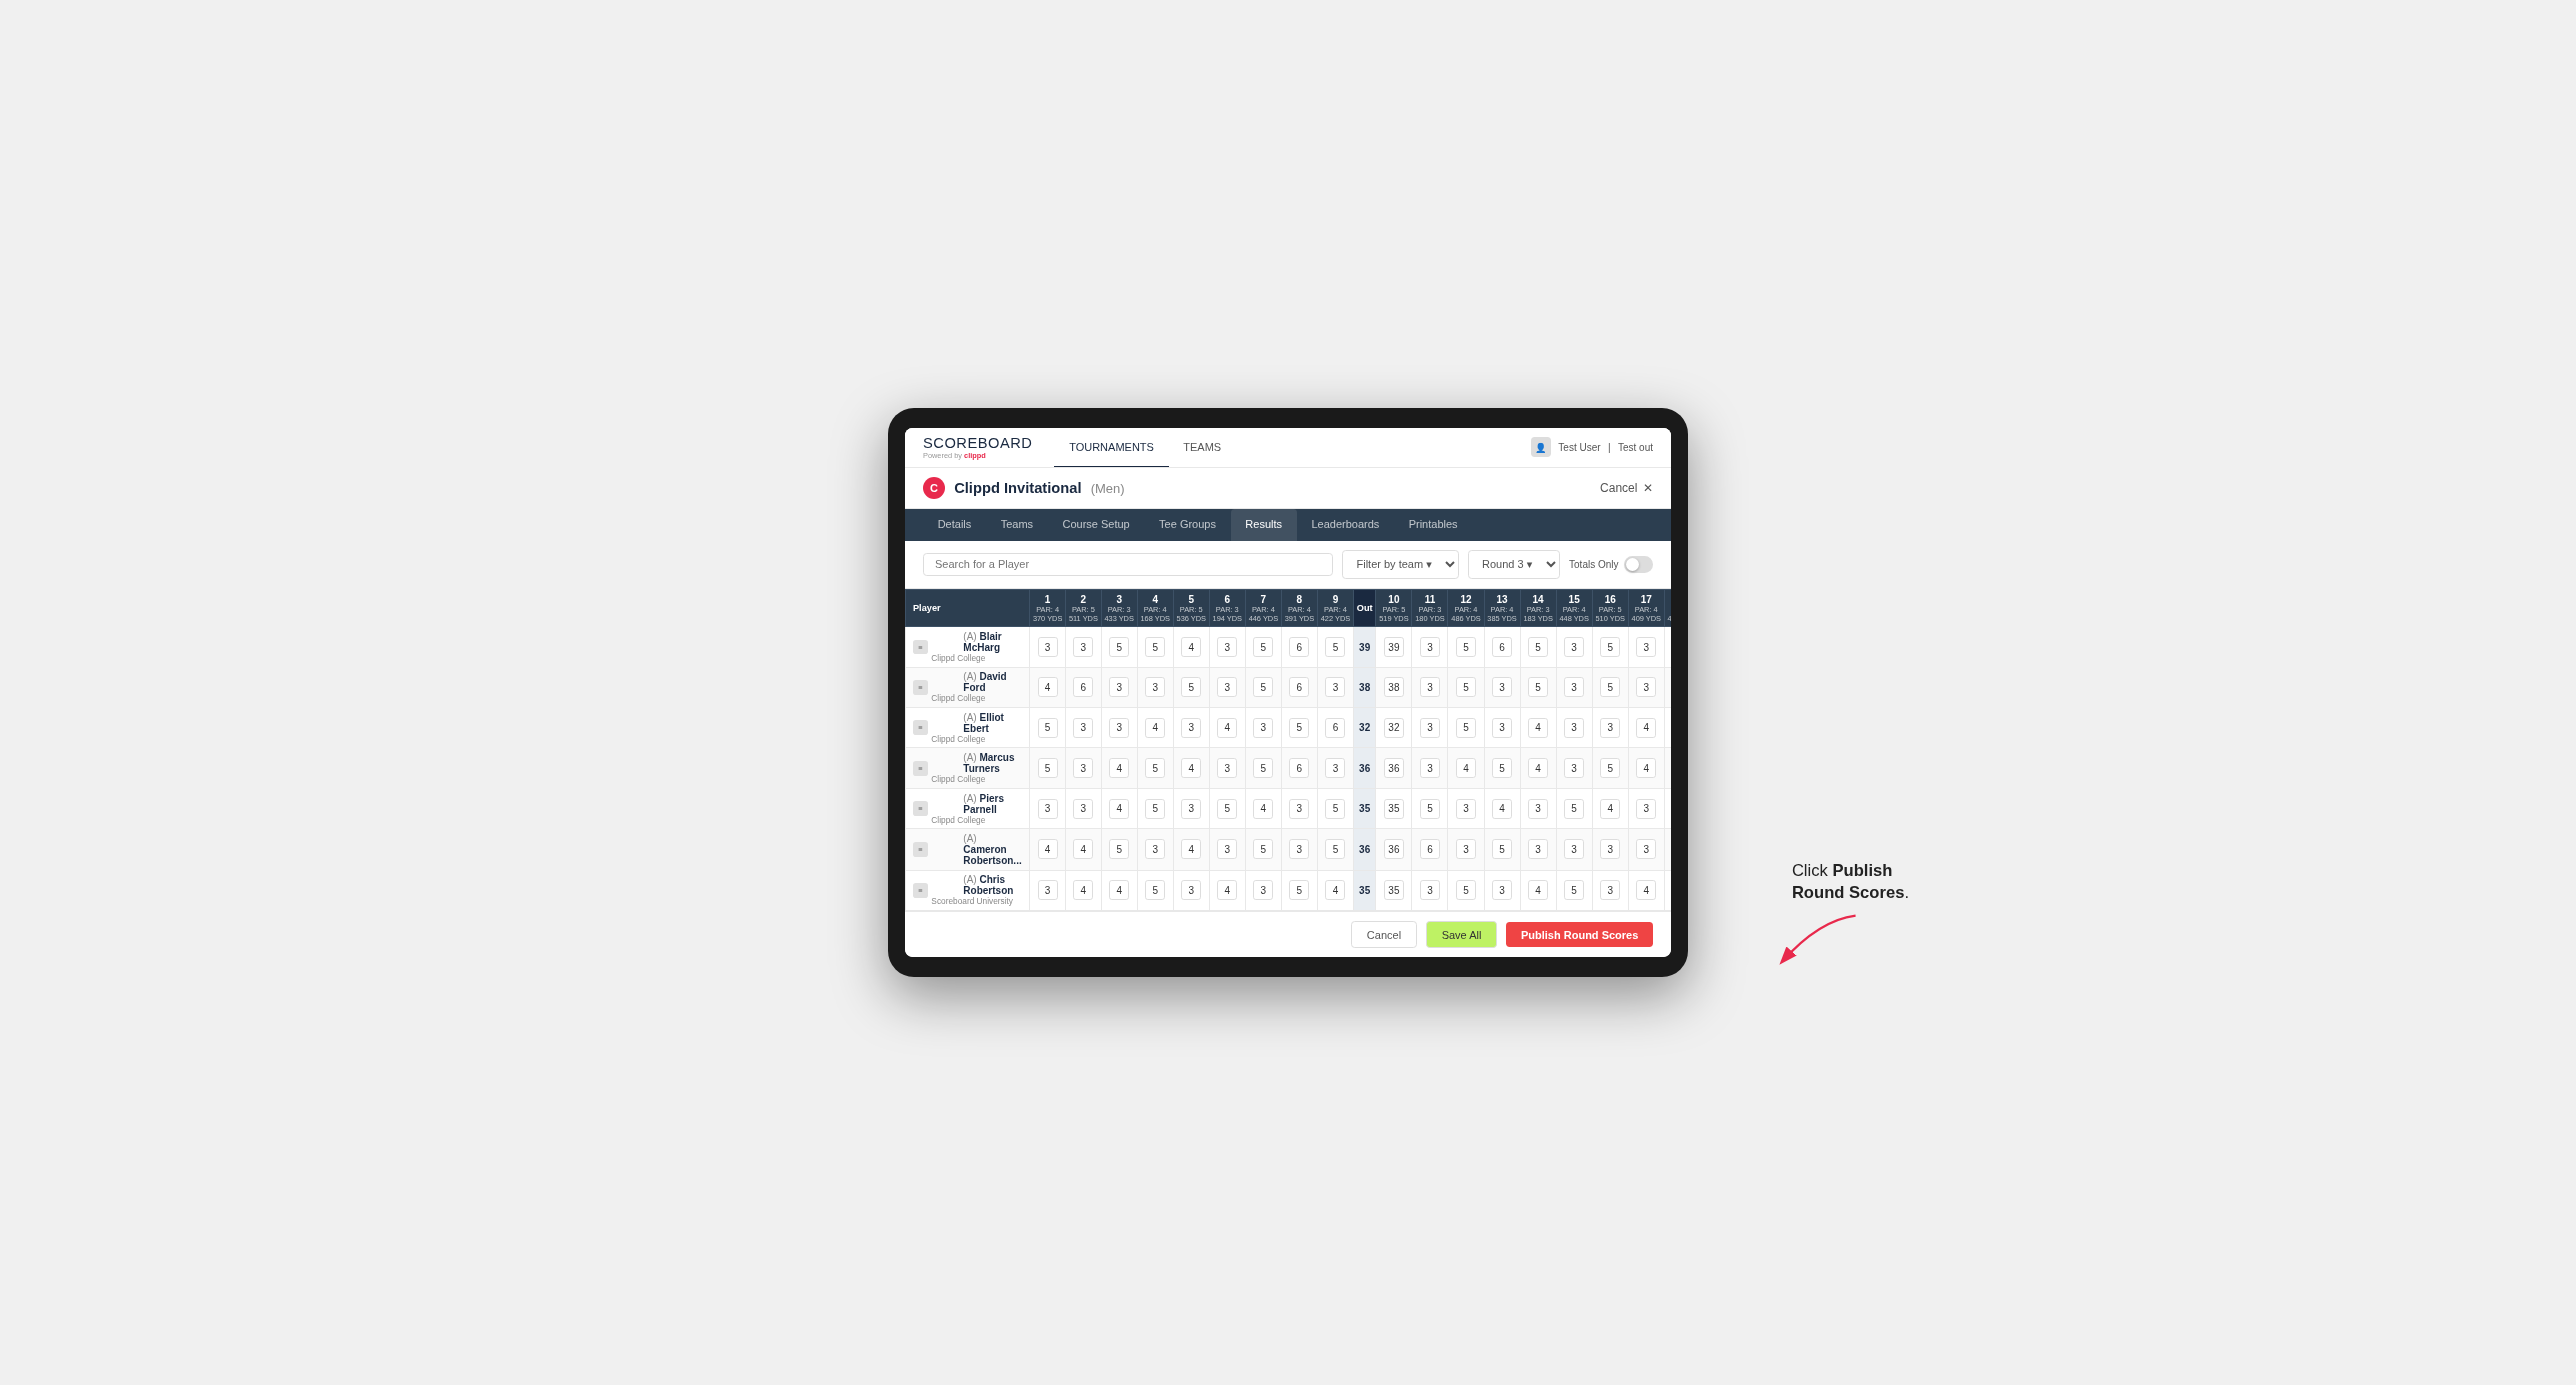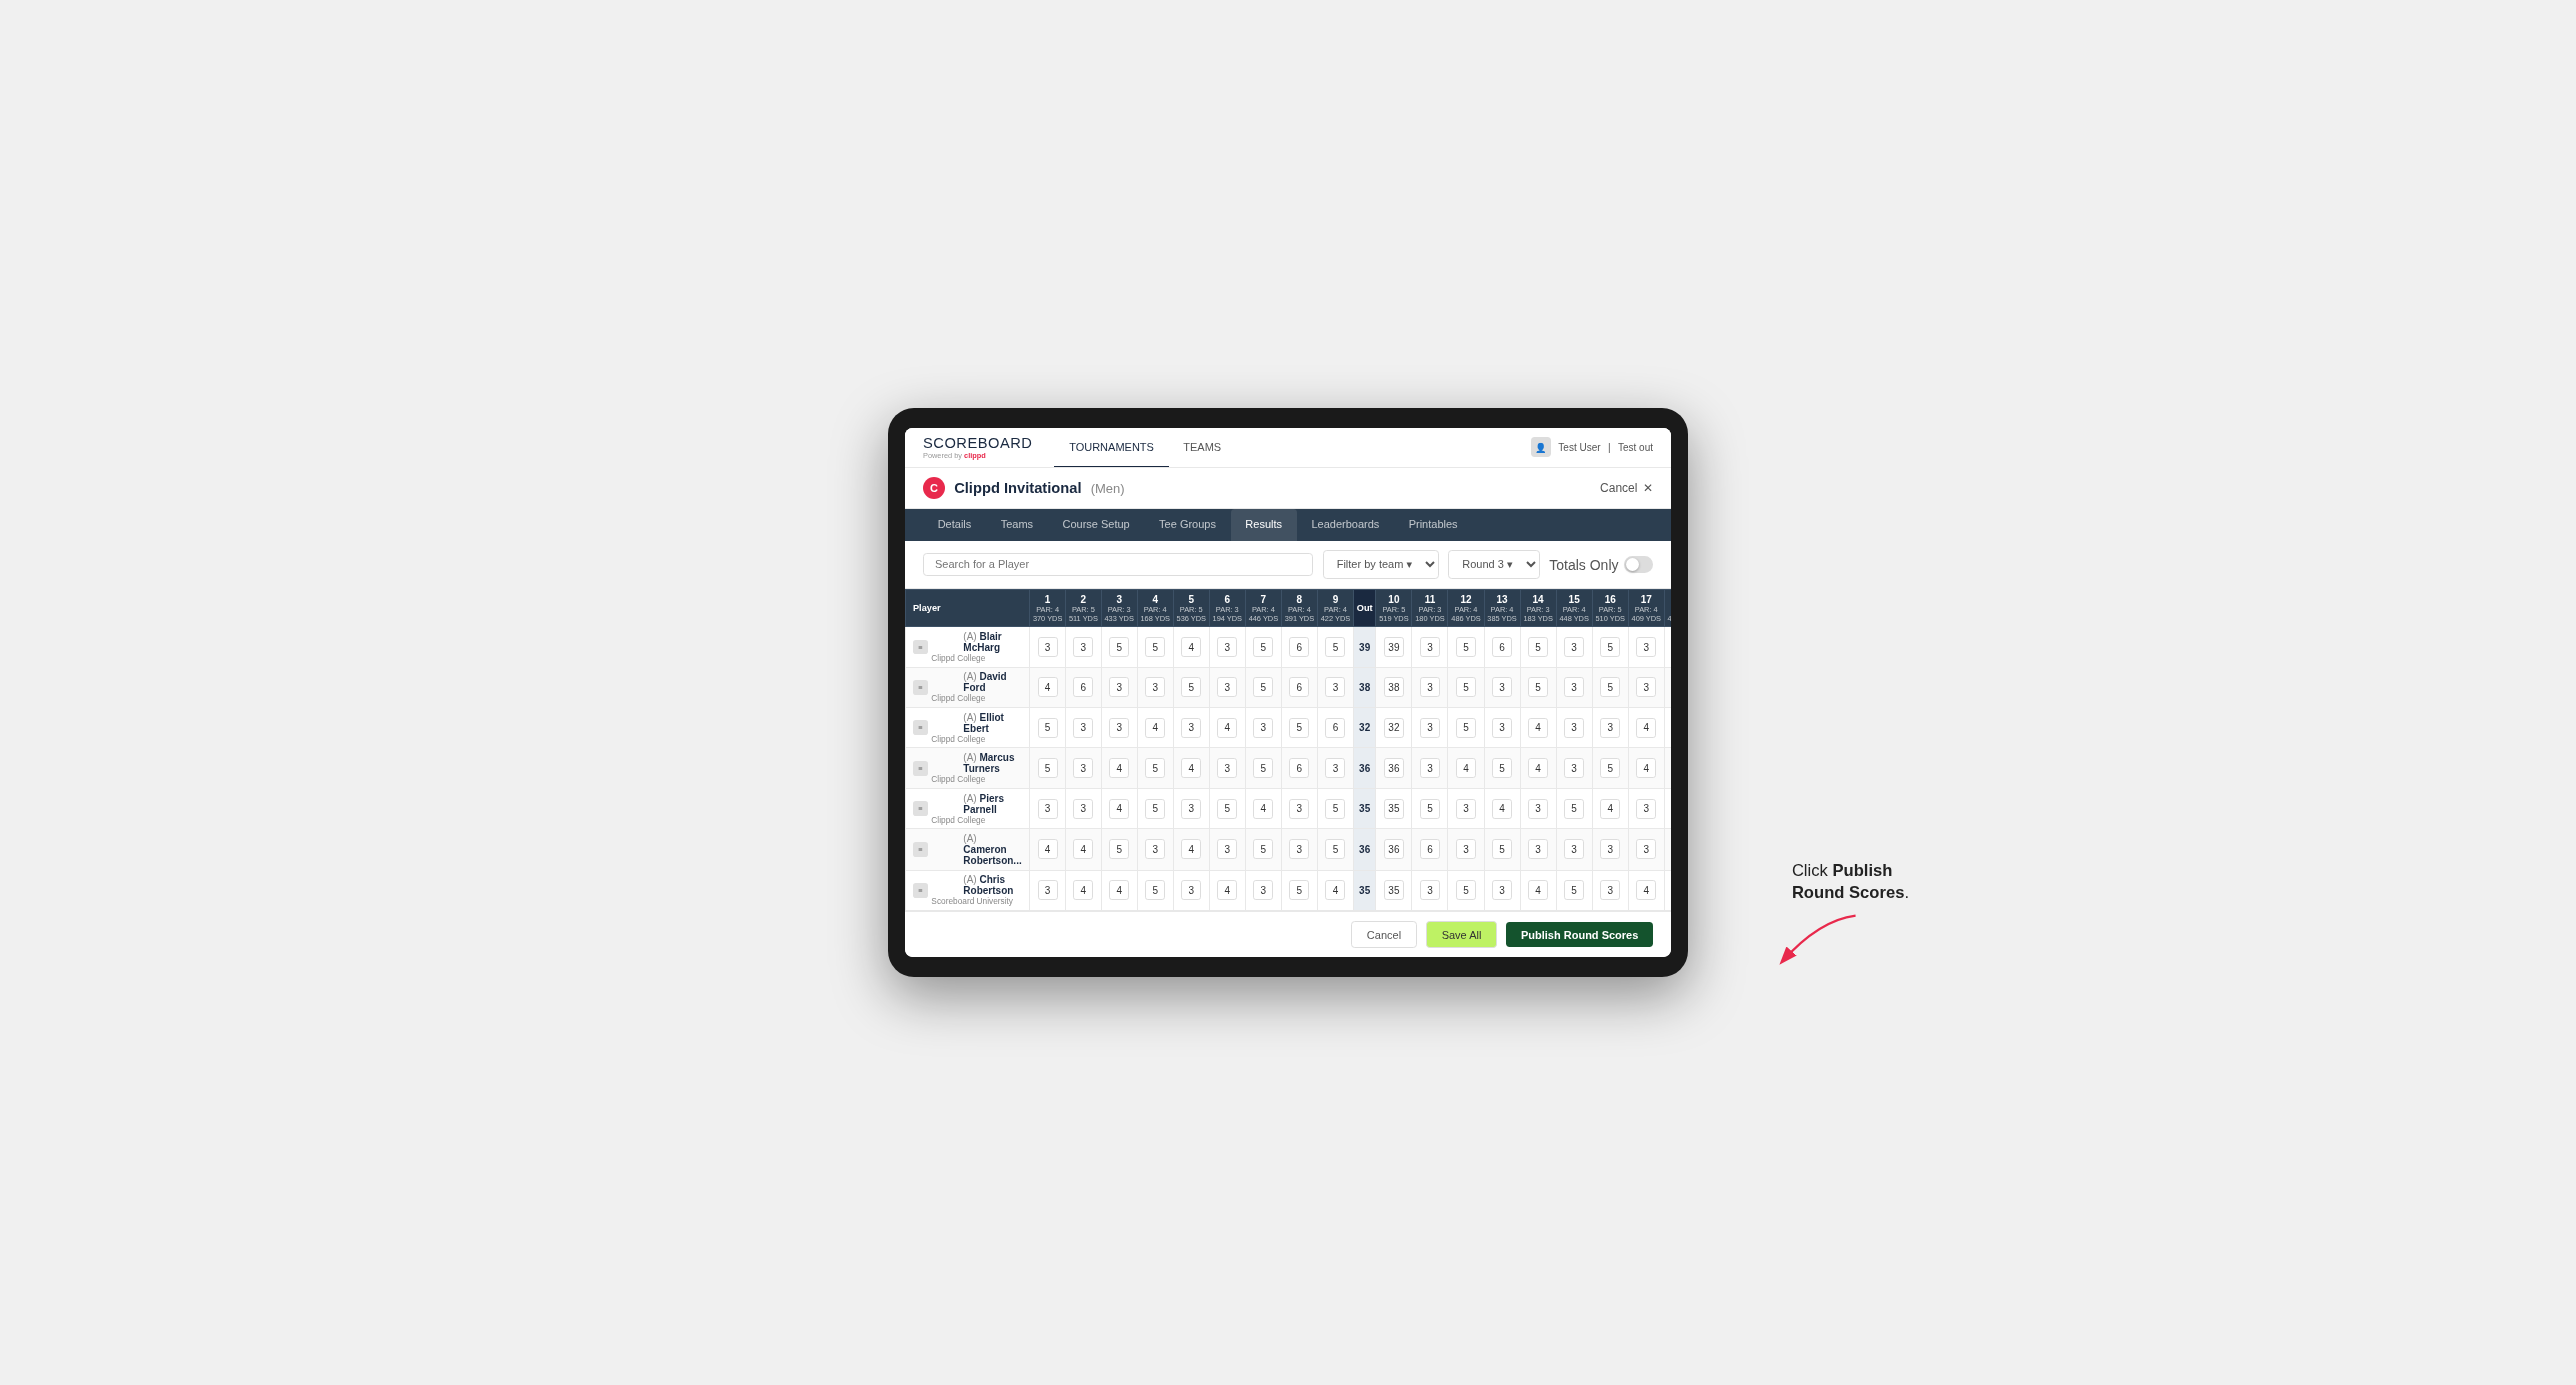--- a/index.html
+++ b/index.html
@@ -214,23 +214,23 @@
       font-size: 11px;
       color: #555;
       background: #fff;
       cursor: pointer;
       outline: none;
       min-width: 92px;
     }
 
     .totals-toggle {
       display: flex;
-      align-items: flex-end;
+      align-items: center;
       gap: 5.5px;
-      font-size: 14px;
+      font-size: 10px;
       color: #555;
     }
 
     .toggle-switch {
       width: 29px;
       height: 16.6px;
       background: #ddd;
       border-radius: 8.3px;
       position: relative;
       cursor: pointer;
@@ -359,21 +359,21 @@
       background: #bef264;
       border: 0.9px solid #ddd;
       border-radius: 3.7px;
       cursor: pointer;
     }
 
     .btn-publish {
       padding: 6.4px 14.7px;
       font-size: 11px;
       color: #fff;
-      background: #14532d;
+      background: #ef4444;
       border: none;
       border-radius: 3.7px;
       cursor: pointer;
       font-weight: 600;
     }
 
     
     .annotation {
       position: absolute;
       right: -193px;

